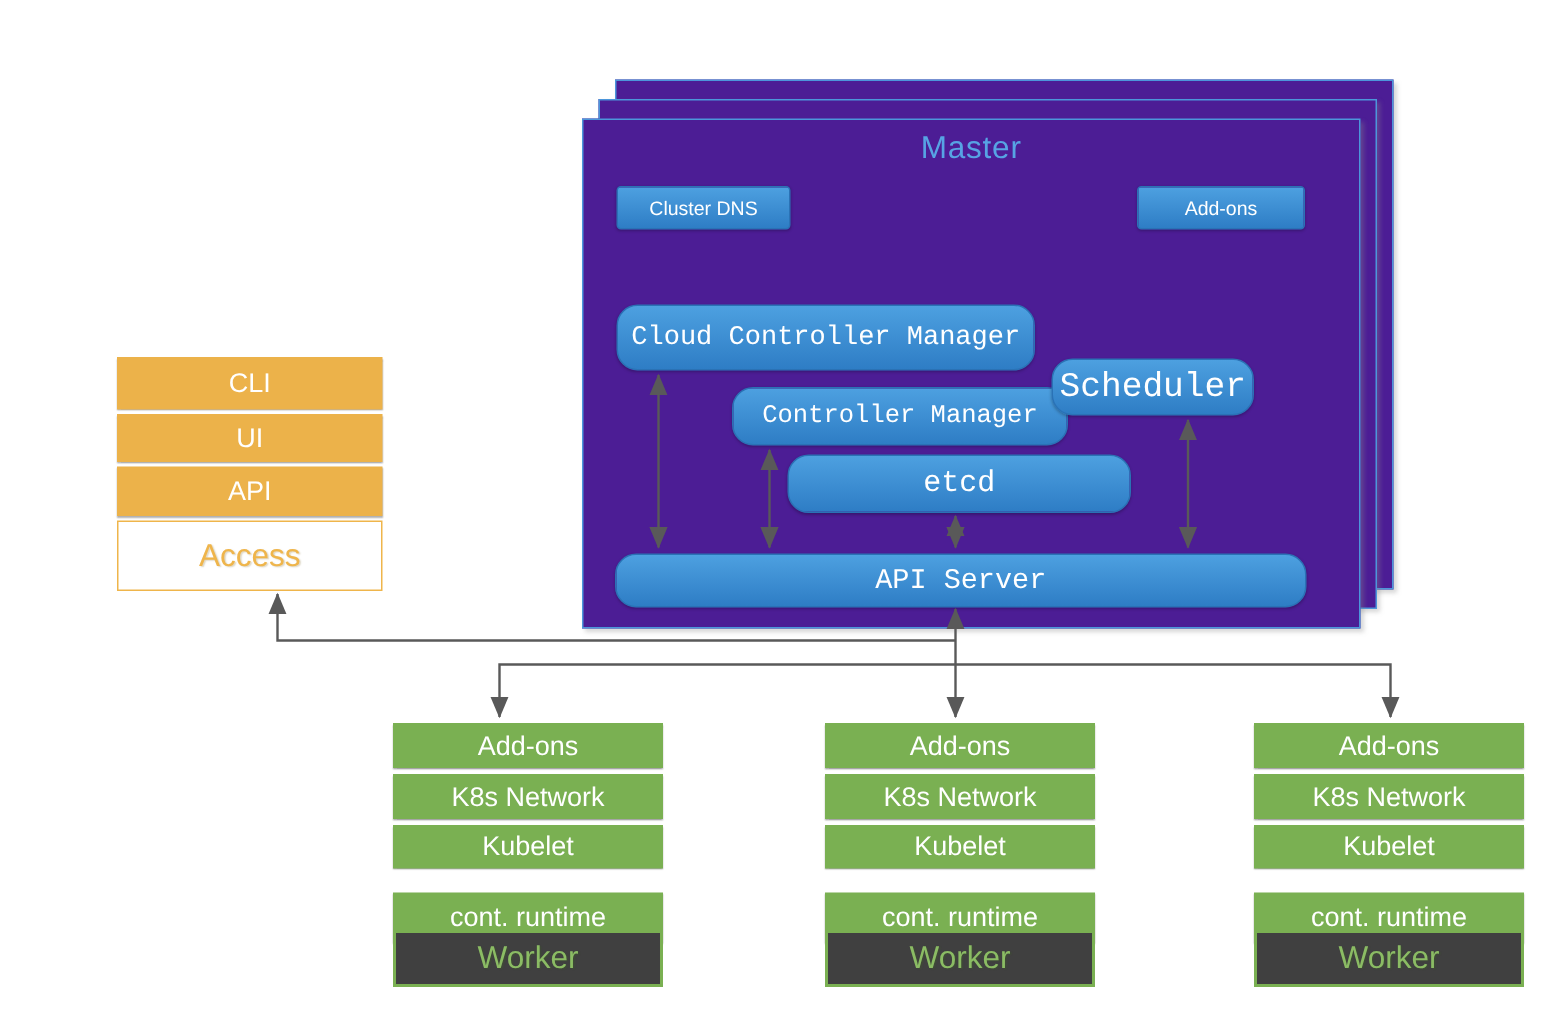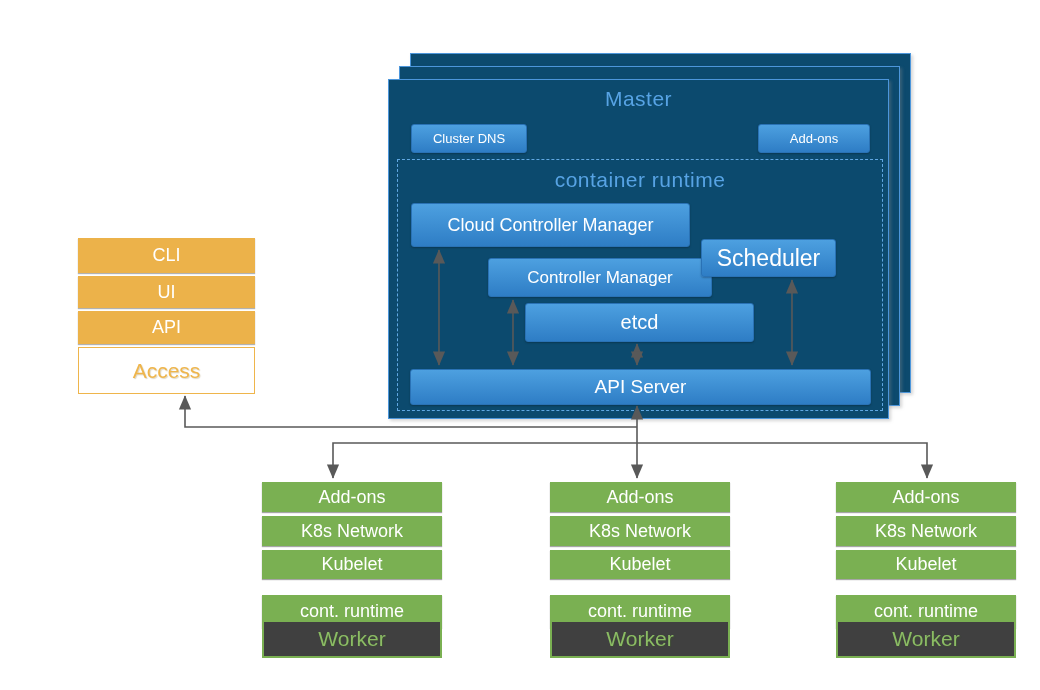--- a/index.html
+++ b/index.html
@@ -2,22 +2,22 @@
 <html><head>
 <meta charset="utf-8">
 <style>
   html,body{margin:0;padding:0;background:#fff;}
   .canvas{
     position:relative;width:1040px;height:690px;background:#ffffff;
     font-family:"Liberation Sans",sans-serif;overflow:hidden;
   }
   
   .master-layer{
-    position:absolute;width:499px;height:338px;background:#0c4a6e;
-    border:1.5px solid #4C96DB;box-shadow:2px 2px 3px rgba(140,140,140,0.35);
+    position:absolute;width:499px;height:338px;background:#4c1d95;
+    border:1.5px solid #4C96DB;box-shadow:2px 2px 3px rgba(140,140,140,0.35);padding-left:18px;
   }
   .master-back{left:410px;top:53px;}
   .master-mid{left:399px;top:66px;}
   .master-front{left:388px;top:79px;}
   .master-title{
     position:absolute;left:0;top:7px;width:100%;text-align:center;
     font-size:21px;color:#57A3E4;letter-spacing:0.5px;
   }
   .chip{
     position:absolute;height:27px;border-radius:3px;
@@ -31,24 +31,24 @@
   .runtime-box{
     position:absolute;left:8px;top:79px;width:484px;height:250px;
     border:1.5px dashed #61A8E3;
   }
   .runtime-title{
     position:absolute;left:0;top:8px;width:100%;text-align:center;
     font-size:21px;color:#57A3E4;letter-spacing:0.5px;
   }
   
   .blue-box{
-    position:absolute;border-radius:3px;color:#fff;
+    position:absolute;border-radius:14px;color:#fff;
     background:linear-gradient(180deg,#4DA0E0 0%,#2E7DC5 100%);
     border:1px solid #2A72B5;box-shadow:0 1px 2px rgba(0,0,0,0.25);
-    display:flex;align-items:center;justify-content:center;z-index:5;
+    display:flex;align-items:center;justify-content:center;z-index:5;font-family:Liberation Mono, monospace;
   }
   .b-ccm{left:411px;top:203px;width:277px;height:42px;font-size:18px;}
   .b-cm{left:488px;top:258px;width:222px;height:37px;font-size:17px;}
   .b-sched{left:701px;top:239px;width:133px;height:36px;font-size:23px;}
   .b-etcd{left:525px;top:303px;width:227px;height:37px;font-size:20px;}
   .b-api{left:410px;top:369px;width:459px;height:34px;font-size:19px;z-index:6;}
   
   .stack-item{
     position:absolute;display:flex;align-items:center;justify-content:center;
     color:#fff;box-shadow:0 1px 1px rgba(0,0,0,0.3);
@@ -85,23 +85,20 @@
 <body>
 
 <div class="canvas">
 
   <div class="master-layer master-back"></div>
   <div class="master-layer master-mid"></div>
   <div class="master-layer master-front">
     <div class="master-title">Master</div>
     <div class="chip chip-dns">Cluster DNS</div>
     <div class="chip chip-addons">Add-ons</div>
-    <div class="runtime-box">
-      <div class="runtime-title">container runtime</div>
-    </div>
   </div>
 
   <div class="blue-box b-ccm">Cloud Controller Manager</div>
   <div class="blue-box b-cm">Controller Manager</div>
   <div class="blue-box b-sched">Scheduler</div>
   <div class="blue-box b-etcd">etcd</div>
   <div class="blue-box b-api">API Server</div>
 
   <div class="stack-item orange o-cli">CLI</div>
   <div class="stack-item orange o-ui">UI</div>

